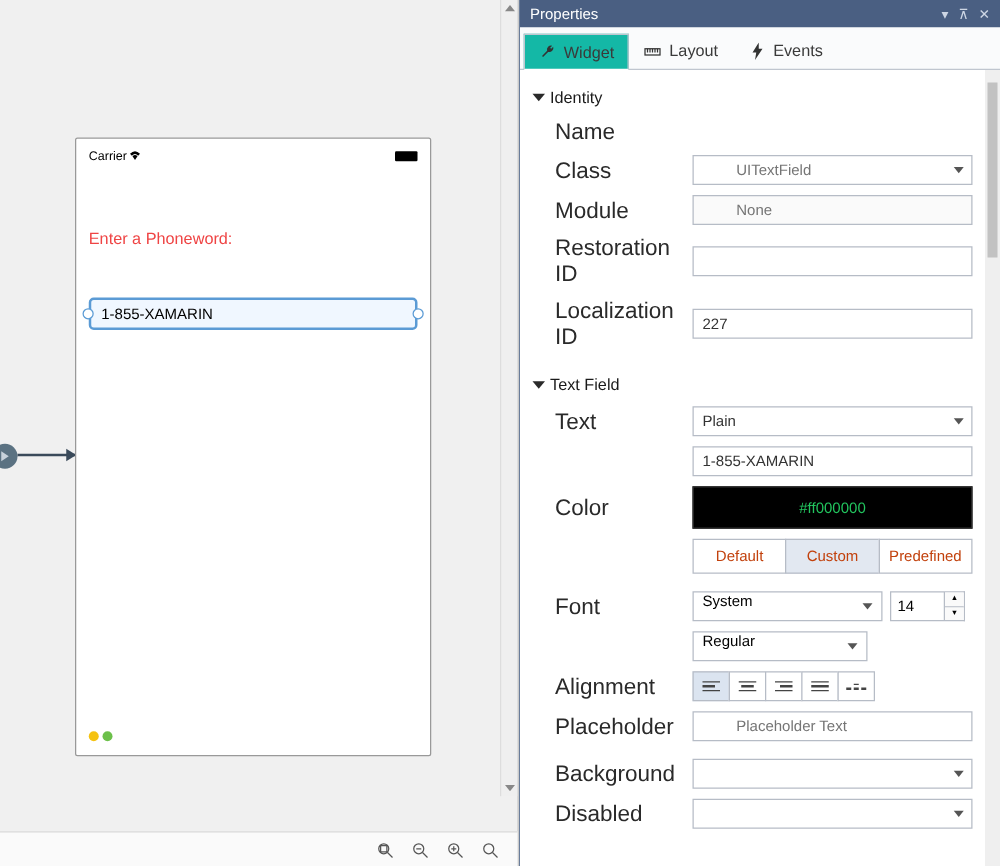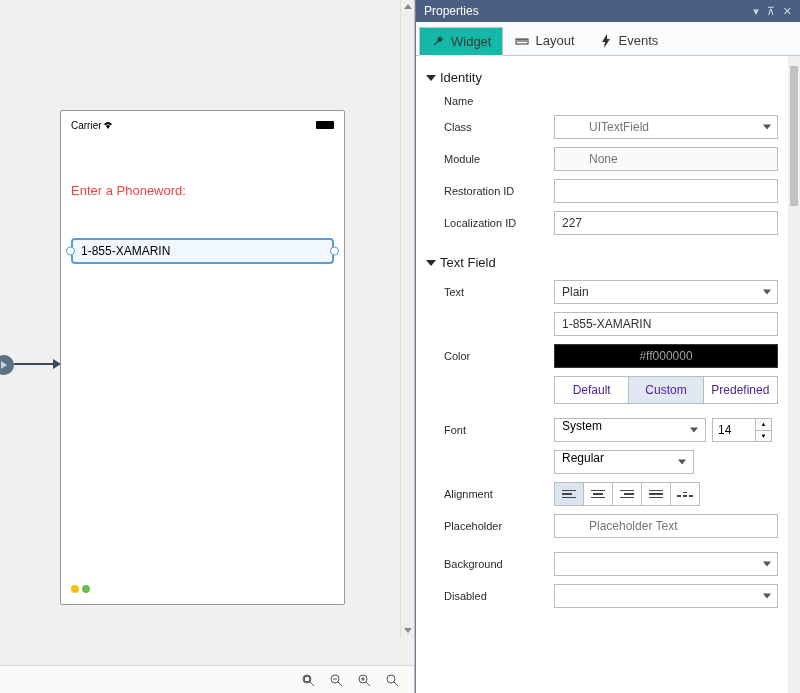--- a/index.html
+++ b/index.html
@@ -232,21 +232,21 @@
       border-top: 6px solid #2a2a2a;
     }
     .prop-row {
       display: flex;
       align-items: center;
       padding: 4px 4px 4px 22px;
       gap: 8px;
     }
     .prop-label {
       width: 102px;
-      font-size: 11px;
+      font-size: 18px;
       color: #2a2a2a;
       flex-shrink: 0;
     }
     .prop-input {
       flex: 1;
       height: 24px;
       border: 1px solid #b6bcc6;
       padding: 0 7px;
       font-size: 12px;
       background: #fff;
@@ -263,42 +263,42 @@
       top: 50%;
       transform: translateY(-50%);
       width: 0; height: 0;
       border-left: 4px solid transparent;
       border-right: 4px solid transparent;
       border-top: 5px solid #555;
     }
     .combo .prop-input { padding-right: 20px; }
     .color-swatch {
       flex: 1;
-      height: 24px;
+      height: 34px;
       background: #000;
-      color: #a3a3a3;
+      color: #22c55e;
       display: flex;
       align-items: center;
       justify-content: center;
       font-size: 12px;
       border: 1px solid #333;
       margin-right: 14px;
     }
     .seg-group {
       display: flex;
       flex: 1;
       margin-right: 14px;
     }
     .seg-btn {
       flex: 1;
       height: 28px;
       border: 1px solid #b6bcc6;
       background: #fff;
       font-size: 12px;
-      color: #4c1d95;
+      color: #c2410c;
       cursor: pointer;
       margin-left: -1px;
       display: flex;
       align-items: center;
       justify-content: center;
     }
     .seg-btn:first-child { margin-left: 0; }
     .seg-btn.active { background: #e2e8f1; }
     .font-row {
       display: flex;

